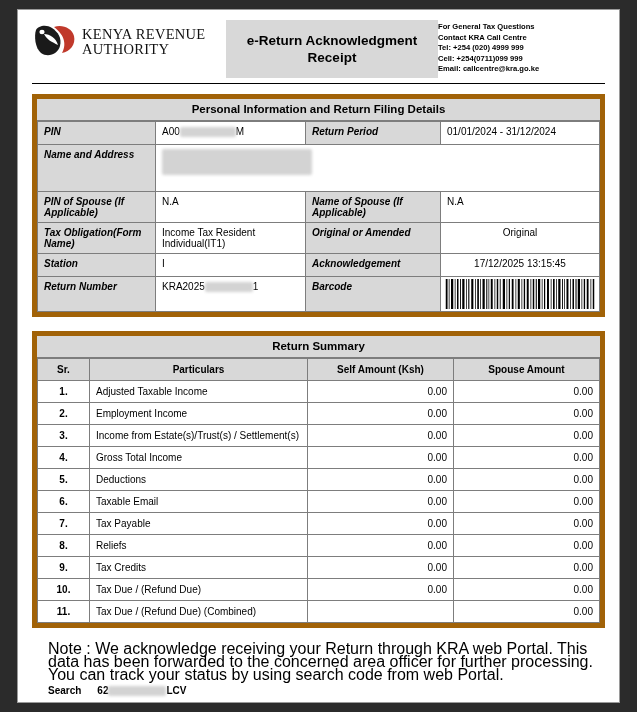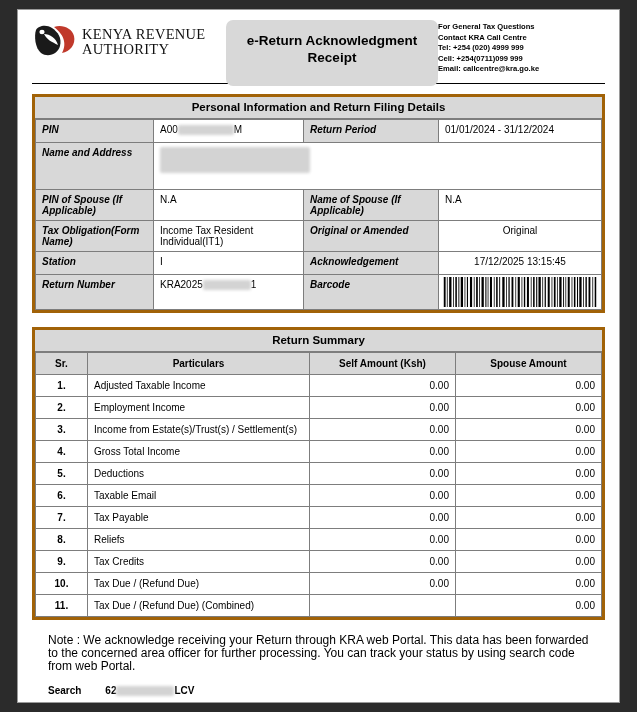--- a/index.html
+++ b/index.html
@@ -59,24 +59,23 @@
   .kra-name .l1 { display: block; }
   .kra-name .l2 { display: block; }
   .hdr-mid {
     width: 212px;
     margin-left: 8px;
     background: #d8d8d8;
     text-align: center;
     font-weight: bold;
     font-size: 13.5px;
     line-height: 17px;
-    padding: 12px 4px 20px 4px;
+    padding: 12px 4px 12px 4px;
     box-sizing: border-box;
     color: #000;
-    border-radius: 7px;
   }
   .hdr-right {
     flex: 1;
     font-size: 7.6px;
     line-height: 10.5px;
     font-weight: bold;
     color: #000;
     padding-top: 2px;
   }
   .site {
@@ -92,21 +91,21 @@
     margin-bottom: 10px;
   }
 
   
   table {
     border-collapse: collapse;
     width: 100%;
     table-layout: fixed;
   }
   .panel {
-    border: 3px solid #a16207;
+    border: 5px solid #a16207;
   }
   .title-bar {
     background: #d8d8d8;
     text-align: center;
     font-weight: bold;
     font-size: 11.5px;
     padding: 4px 0 5px 0;
     border-bottom: 1px solid #7d7d7d;
     color: #000;
   }
@@ -149,38 +148,38 @@
   }
   .sum th {
     background: #d8d8d8;
     font-weight: bold;
     text-align: center;
   }
   .sum td.sr { text-align: center; font-weight: bold; }
   .sum td.num { text-align: right; }
 
   .note {
-    font-size: 12px;
+    font-size: 16px;
     line-height: 13px;
     color: #000;
     margin-top: 14px;
     padding-left: 16px;
     padding-right: 6px;
   }
 
   .footer {
     position: absolute;
     left: 30px;
     bottom: 6px;
     font-size: 10px;
     font-weight: bold;
     color: #000;
     display: flex;
     align-items: center;
-    gap: 24px;
+    gap: 16px;
   }
 
   
   .barcode {
     display: block;
     height: 30px;
     width: 100%;
   }
   .bc-wrap { padding: 2px 4px !important; }
 </style>

